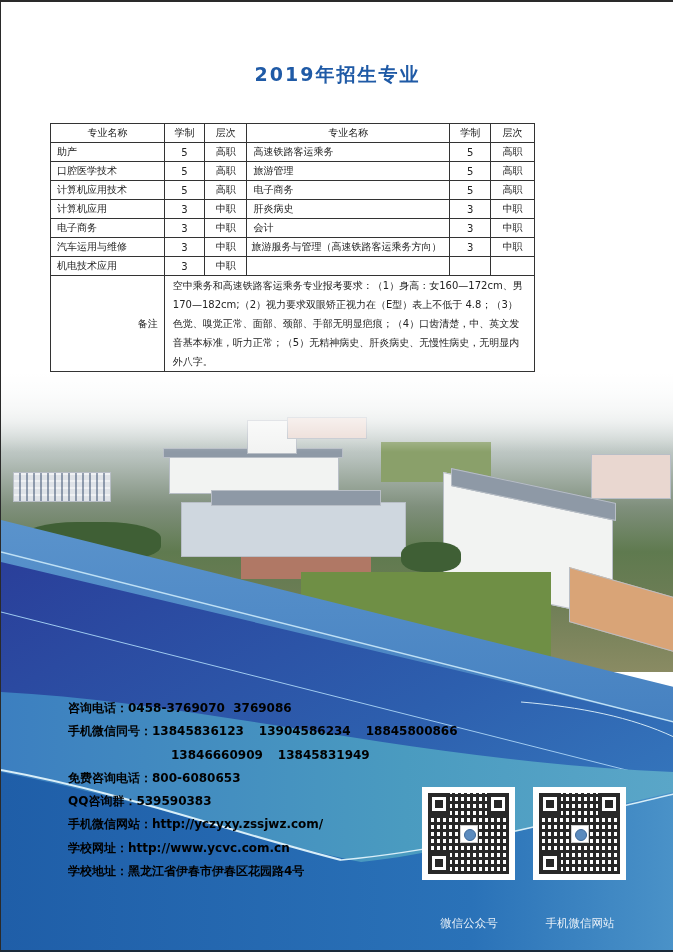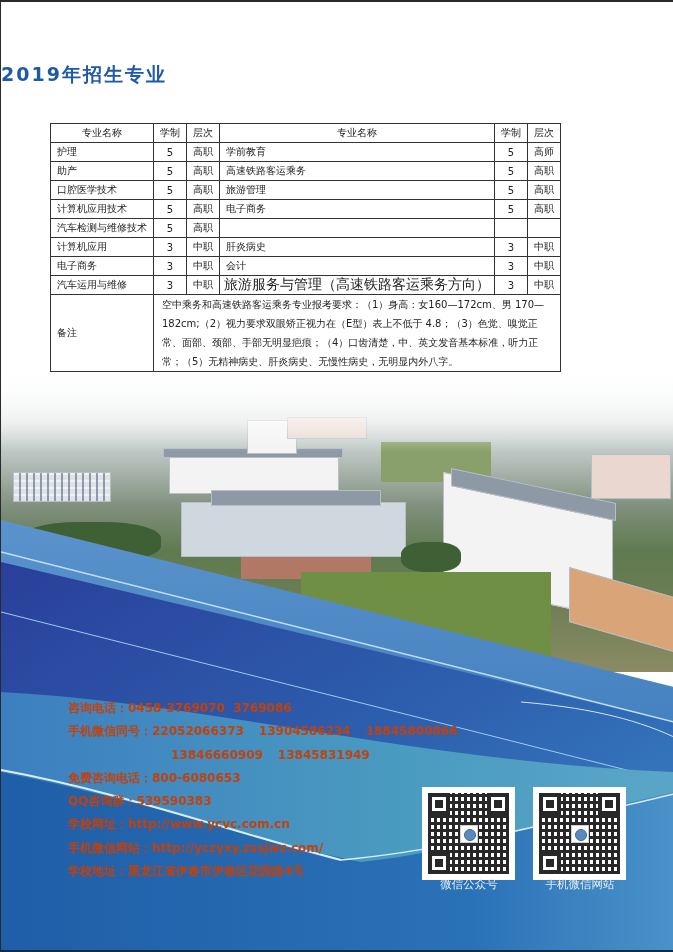--- a/index.html
+++ b/index.html
@@ -1,20 +1,20 @@
 <!DOCTYPE html>
 <html><head>
 <meta charset="utf-8">
 <style>
   * { box-sizing: border-box; margin: 0; padding: 0; }
   html, body { width: 673px; height: 952px; overflow: hidden; background: #fff; }
   body { font-family: "DejaVu Sans", "Liberation Sans", sans-serif; position: relative; }
   .page { position: absolute; left: 0; top: 0; width: 673px; height: 952px; overflow: hidden;
           border-top: 2px solid #2a2a2a; border-left: 1px solid #2a2a2a; border-bottom: 2px solid #1a2a3a; background: #fff; }
-  .title { position: absolute; left: 0; width: 673px; top: 60px; text-align: left;
+  .title { position: absolute; left: 0; width: 673px; top: 60px; text-align: center;
            font-size: 19px; font-weight: bold; color: #1f5aa6; letter-spacing: 2px; }
 
   
   .photo { position: absolute; left: 0; top: 370px; width: 673px; height: 300px;
            background: linear-gradient(180deg, #f4f5f5 0%, #e4e8e8 12%, #b9c3bf 28%, #7f8f7c 45%, #5f7a4f 60%, #6c7d55 75%, #8a8b63 100%); }
   .fog { position: absolute; left: 0; top: 370px; width: 673px; height: 80px;
          background: linear-gradient(180deg, #ffffff 0%, rgba(255,255,255,0.6) 60%, rgba(255,255,255,0) 100%); }
   .bld { position: absolute; background: #dfe3e8; border: 1px solid #b8bec6; }
   .bld.roof { background: #8e99a6; }
   .bld.white { background: #f2f3f2; }
@@ -29,40 +29,40 @@
   
   .blue-wrap { position: absolute; left: 0; top: 0; width: 673px; height: 952px; }
   .blue-wrap svg { position: absolute; left: 0; top: 0; }
 
   
   .tbl { position: absolute; left: 49px; top: 121px; width: 485px; border-collapse: collapse;
          font-size: 10px; color: #222; background: #fff; }
   .tbl td, .tbl th { border: 1px solid #333; height: 19px; padding: 0 6px; font-weight: normal; white-space: nowrap; }
   .tbl th { text-align: center; }
   .tbl td.c { text-align: center; }
-  .tbl td.remark-label { text-align: left; }
+  .tbl td.remark-label { text-align: right; }
   .tbl td.remark { white-space: normal; line-height: 19px; padding: 0 8px; height: 57px; }
 
   
-  .contact { position: absolute; left: 67px; top: 695px; color: #c2410c; font-weight: bold; font-size: 12px; }
+  .contact { position: absolute; left: 67px; top: 695px; color: #000000; font-weight: bold; font-size: 12px; }
   .contact .line { height: 23.3px; line-height: 23.3px; white-space: nowrap; }
   .contact .lbl { display: inline-block; }
   .contact .gap { display: inline-block; width: 15px; }
   .contact .indent { display: inline-block; width: 103px; }
 
   .qr { position: absolute; top: 785px; width: 93px; height: 93px; background: #fff; padding: 6px; }
   .qr .code { width: 100%; height: 100%; position: relative;
      background:
       repeating-linear-gradient(90deg, #111 0 3px, transparent 3px 6px),
       repeating-linear-gradient(0deg, #111 0 3px, #fff 3px 7px); opacity: 0.9; }
   .qr .finder { position: absolute; width: 22px; height: 22px; border: 4px solid #111; background: #fff; }
   .qr .finder::after { content: ""; position: absolute; left: 3px; top: 3px; width: 8px; height: 8px; background: #111; }
   .qr .logo { position: absolute; left: 50%; top: 50%; width: 18px; height: 18px; margin: -9px 0 0 -9px; background: #fff; border: 1px solid #ccc; }
   .qr .logo::after { content: ""; position: absolute; left: 3px; top: 3px; width: 10px; height: 10px; border-radius: 50%; background: #4a7fb8; border: 1px solid #2a5a90; }
-  .qr-label { position: absolute; top: 875px; width: 100px; text-align: center; color: #e8f0f8; font-size: 11.5px; }
+  .qr-label { position: absolute; top: 914px; width: 100px; text-align: center; color: #e8f0f8; font-size: 11.5px; }
 </style>
 </head>
 <body>
 
 <div class="page">
 
   <div class="photo">
   </div>
   <div>
     <div class="bld white win" style="left:168px;top:452px;width:170px;height:40px;"></div>
@@ -137,28 +137,20 @@
         <th>专业名称</th>
         <th>学制</th>
         <th>层次</th>
         <th>专业名称</th>
         <th>学制</th>
         <th>层次</th>
       </tr>
     </thead>
     <tbody>
       <tr>
-        <td>护理</td>
-        <td class="c">5</td>
-        <td class="c">高职</td>
-        <td>学前教育</td>
-        <td class="c">5</td>
-        <td class="c">高师</td>
-      </tr>
-      <tr>
         <td>助产</td>
         <td class="c">5</td>
         <td class="c">高职</td>
         <td>高速铁路客运乘务</td>
         <td class="c">5</td>
         <td class="c">高职</td>
       </tr>
       <tr>
         <td>口腔医学技术</td>
         <td class="c">5</td>
@@ -169,81 +161,81 @@
       </tr>
       <tr>
         <td>计算机应用技术</td>
         <td class="c">5</td>
         <td class="c">高职</td>
         <td>电子商务</td>
         <td class="c">5</td>
         <td class="c">高职</td>
       </tr>
       <tr>
-        <td>汽车检测与维修技术</td>
-        <td class="c">5</td>
-        <td class="c">高职</td>
+        <td>计算机应用</td>
+        <td class="c">3</td>
+        <td class="c">中职</td>
+        <td>肝炎病史</td>
+        <td class="c">3</td>
+        <td class="c">中职</td>
+      </tr>
+      <tr>
+        <td>电子商务</td>
+        <td class="c">3</td>
+        <td class="c">中职</td>
+        <td>会计</td>
+        <td class="c">3</td>
+        <td class="c">中职</td>
+      </tr>
+      <tr>
+        <td>汽车运用与维修</td>
+        <td class="c">3</td>
+        <td class="c">中职</td>
+        <td style="font-size:10px;padding:0 4px;margin-top:29px;">旅游服务与管理（高速铁路客运乘务方向）</td>
+        <td class="c">3</td>
+        <td class="c">中职</td>
+      </tr>
+      <tr>
+        <td>机电技术应用</td>
+        <td class="c">3</td>
+        <td class="c">中职</td>
         <td></td>
         <td class="c"></td>
         <td class="c"></td>
-      </tr>
-      <tr>
-        <td>计算机应用</td>
-        <td class="c">3</td>
-        <td class="c">中职</td>
-        <td>肝炎病史</td>
-        <td class="c">3</td>
-        <td class="c">中职</td>
-      </tr>
-      <tr>
-        <td>电子商务</td>
-        <td class="c">3</td>
-        <td class="c">中职</td>
-        <td>会计</td>
-        <td class="c">3</td>
-        <td class="c">中职</td>
-      </tr>
-      <tr>
-        <td>汽车运用与维修</td>
-        <td class="c">3</td>
-        <td class="c">中职</td>
-        <td style="font-size:14px;padding:0 4px;margin-top:29px;">旅游服务与管理（高速铁路客运乘务方向）</td>
-        <td class="c">3</td>
-        <td class="c">中职</td>
       </tr>
       <tr>
         <td class="remark-label" style="width:52px;">备注</td>
         <td class="remark" colspan="5">
           <span>空中乘务和高速铁路客运乘务专业报考要求：（1）身高：女160—172cm、男 170—182cm;（2）视力要求双眼矫正视力在（E型）表上不低于 4.8；（3）色觉、嗅觉正常、面部、颈部、手部无明显疤痕；（4）口齿清楚，中、英文发音基本标准，听力正常；（5）无精神病史、肝炎病史、无慢性病史，无明显内外八字。</span>
         </td>
       </tr>
     </tbody>
   </table>
 
   <div class="contact">
     <div class="line">
       <span class="lbl">咨询电话：</span><span style="white-space:pre;">0458-3769070  3769086</span>
     </div>
     <div class="line">
-      <span class="lbl">手机微信同号：</span><span>22052066373</span><span class="gap"></span><span>13904586234</span><span class="gap"></span><span>18845800866</span>
+      <span class="lbl">手机微信同号：</span><span>13845836123</span><span class="gap"></span><span>13904586234</span><span class="gap"></span><span>18845800866</span>
     </div>
     <div class="line">
       <span class="indent"></span><span>13846660909</span><span class="gap"></span><span>13845831949</span>
     </div>
     <div class="line">
       <span class="lbl">免费咨询电话：</span><span>800-6080653</span>
     </div>
     <div class="line">
       <span class="lbl">QQ咨询群：</span><span>539590383</span>
     </div>
     <div class="line">
+      <span class="lbl">手机微信网站：</span><span>http://yczyxy.zssjwz.com/</span>
+    </div>
+    <div class="line">
       <span class="lbl">学校网址：</span><span>http://www.ycvc.com.cn</span>
-    </div>
-    <div class="line">
-      <span class="lbl">手机微信网站：</span><span>http://yczyxy.zssjwz.com/</span>
     </div>
     <div class="line">
       <span class="lbl">学校地址：</span><span>黑龙江省伊春市伊春区花园路4号</span>
     </div>
   </div>
 
   <div class="qr" style="left:421px;">
     <div class="code">
       <div class="finder" style="left:0;top:0;"></div>
       <div class="finder" style="right:0;top:0;"></div>

